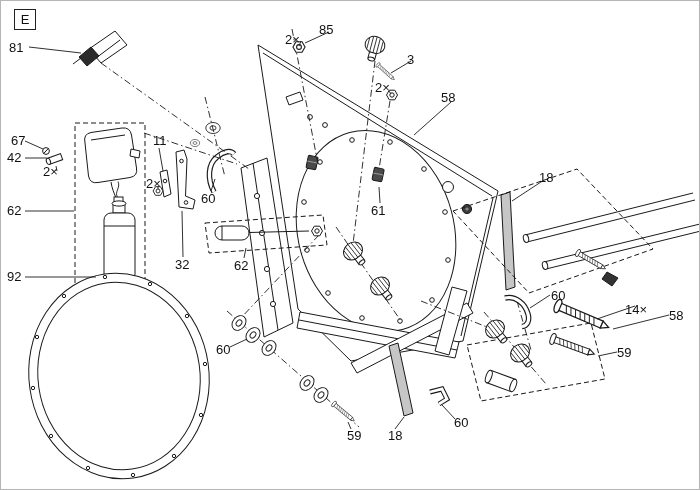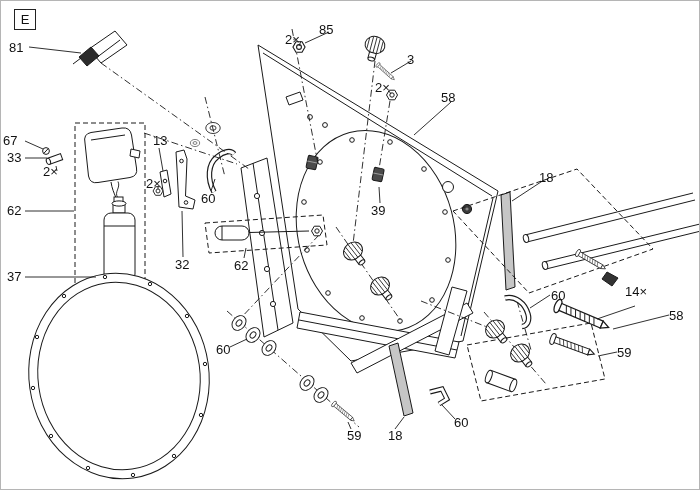--- a/index.html
+++ b/index.html
@@ -301,34 +301,34 @@
 </svg>
 
 <div class="tagbox">E</div>
 
 <div class="callout" style="left:8px;top:40px">81</div>
 <div class="callout" style="left:318px;top:22px">85</div>
 <div class="callout" style="left:284px;top:32px">2×</div>
 <div class="callout" style="left:406px;top:52px">3</div>
 <div class="callout" style="left:374px;top:80px">2×</div>
 <div class="callout" style="left:440px;top:90px">58</div>
-<div class="callout" style="left:152px;top:133px">13</div>
+<div class="callout" style="left:152px;top:133px">11</div>
 <div class="callout" style="left:145px;top:176px">2×</div>
-<div class="callout" style="left:2px;top:133px">67</div>
-<div class="callout" style="left:6px;top:150px">33</div>
+<div class="callout" style="left:10px;top:133px">67</div>
+<div class="callout" style="left:6px;top:150px">42</div>
 <div class="callout" style="left:42px;top:164px">2×</div>
 <div class="callout" style="left:6px;top:203px">62</div>
 <div class="callout" style="left:200px;top:191px">60</div>
 <div class="callout" style="left:174px;top:257px">32</div>
 <div class="callout" style="left:233px;top:258px">62</div>
-<div class="callout" style="left:6px;top:269px">37</div>
-<div class="callout" style="left:370px;top:203px">39</div>
+<div class="callout" style="left:6px;top:269px">92</div>
+<div class="callout" style="left:370px;top:203px">61</div>
 <div class="callout" style="left:538px;top:170px">18</div>
 <div class="callout" style="left:550px;top:288px">60</div>
-<div class="callout" style="left:624px;top:284px">14×</div>
+<div class="callout" style="left:624px;top:302px">14×</div>
 <div class="callout" style="left:668px;top:308px">58</div>
 <div class="callout" style="left:616px;top:345px">59</div>
 <div class="callout" style="left:215px;top:342px">60</div>
 <div class="callout" style="left:453px;top:415px">60</div>
 <div class="callout" style="left:346px;top:428px">59</div>
 <div class="callout" style="left:387px;top:428px">18</div>
 
 </div>
 
 </body></html>

